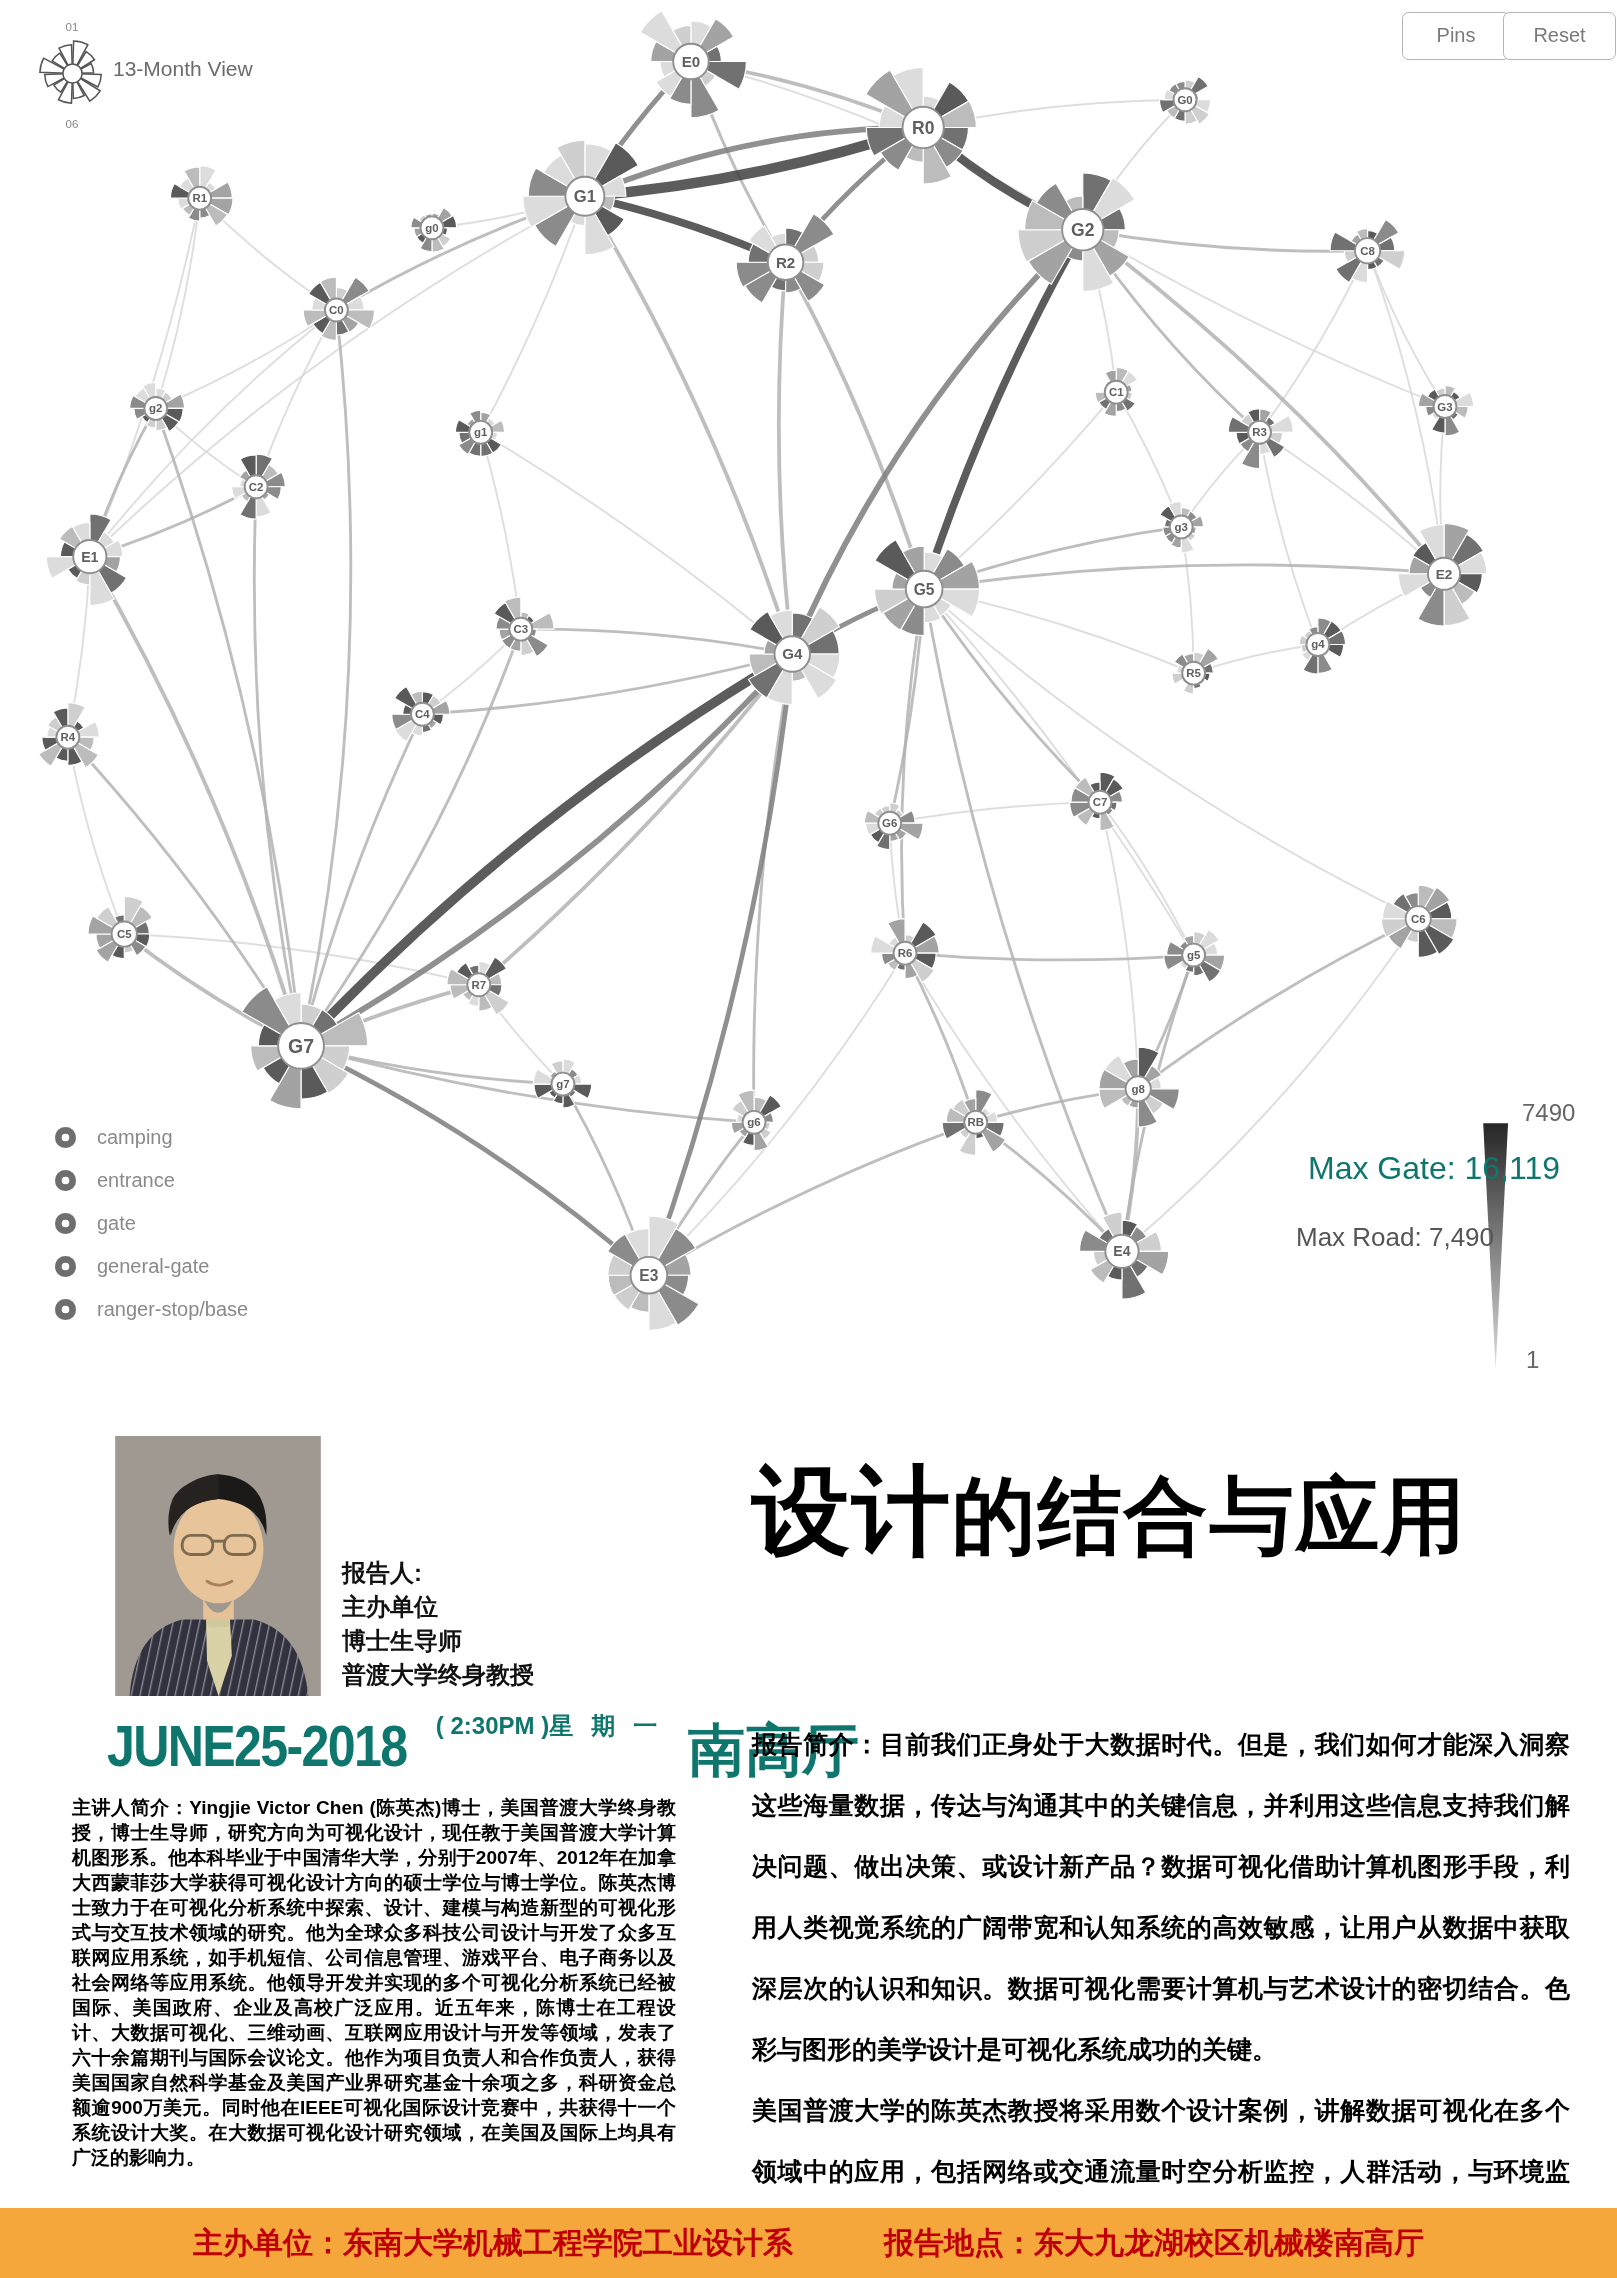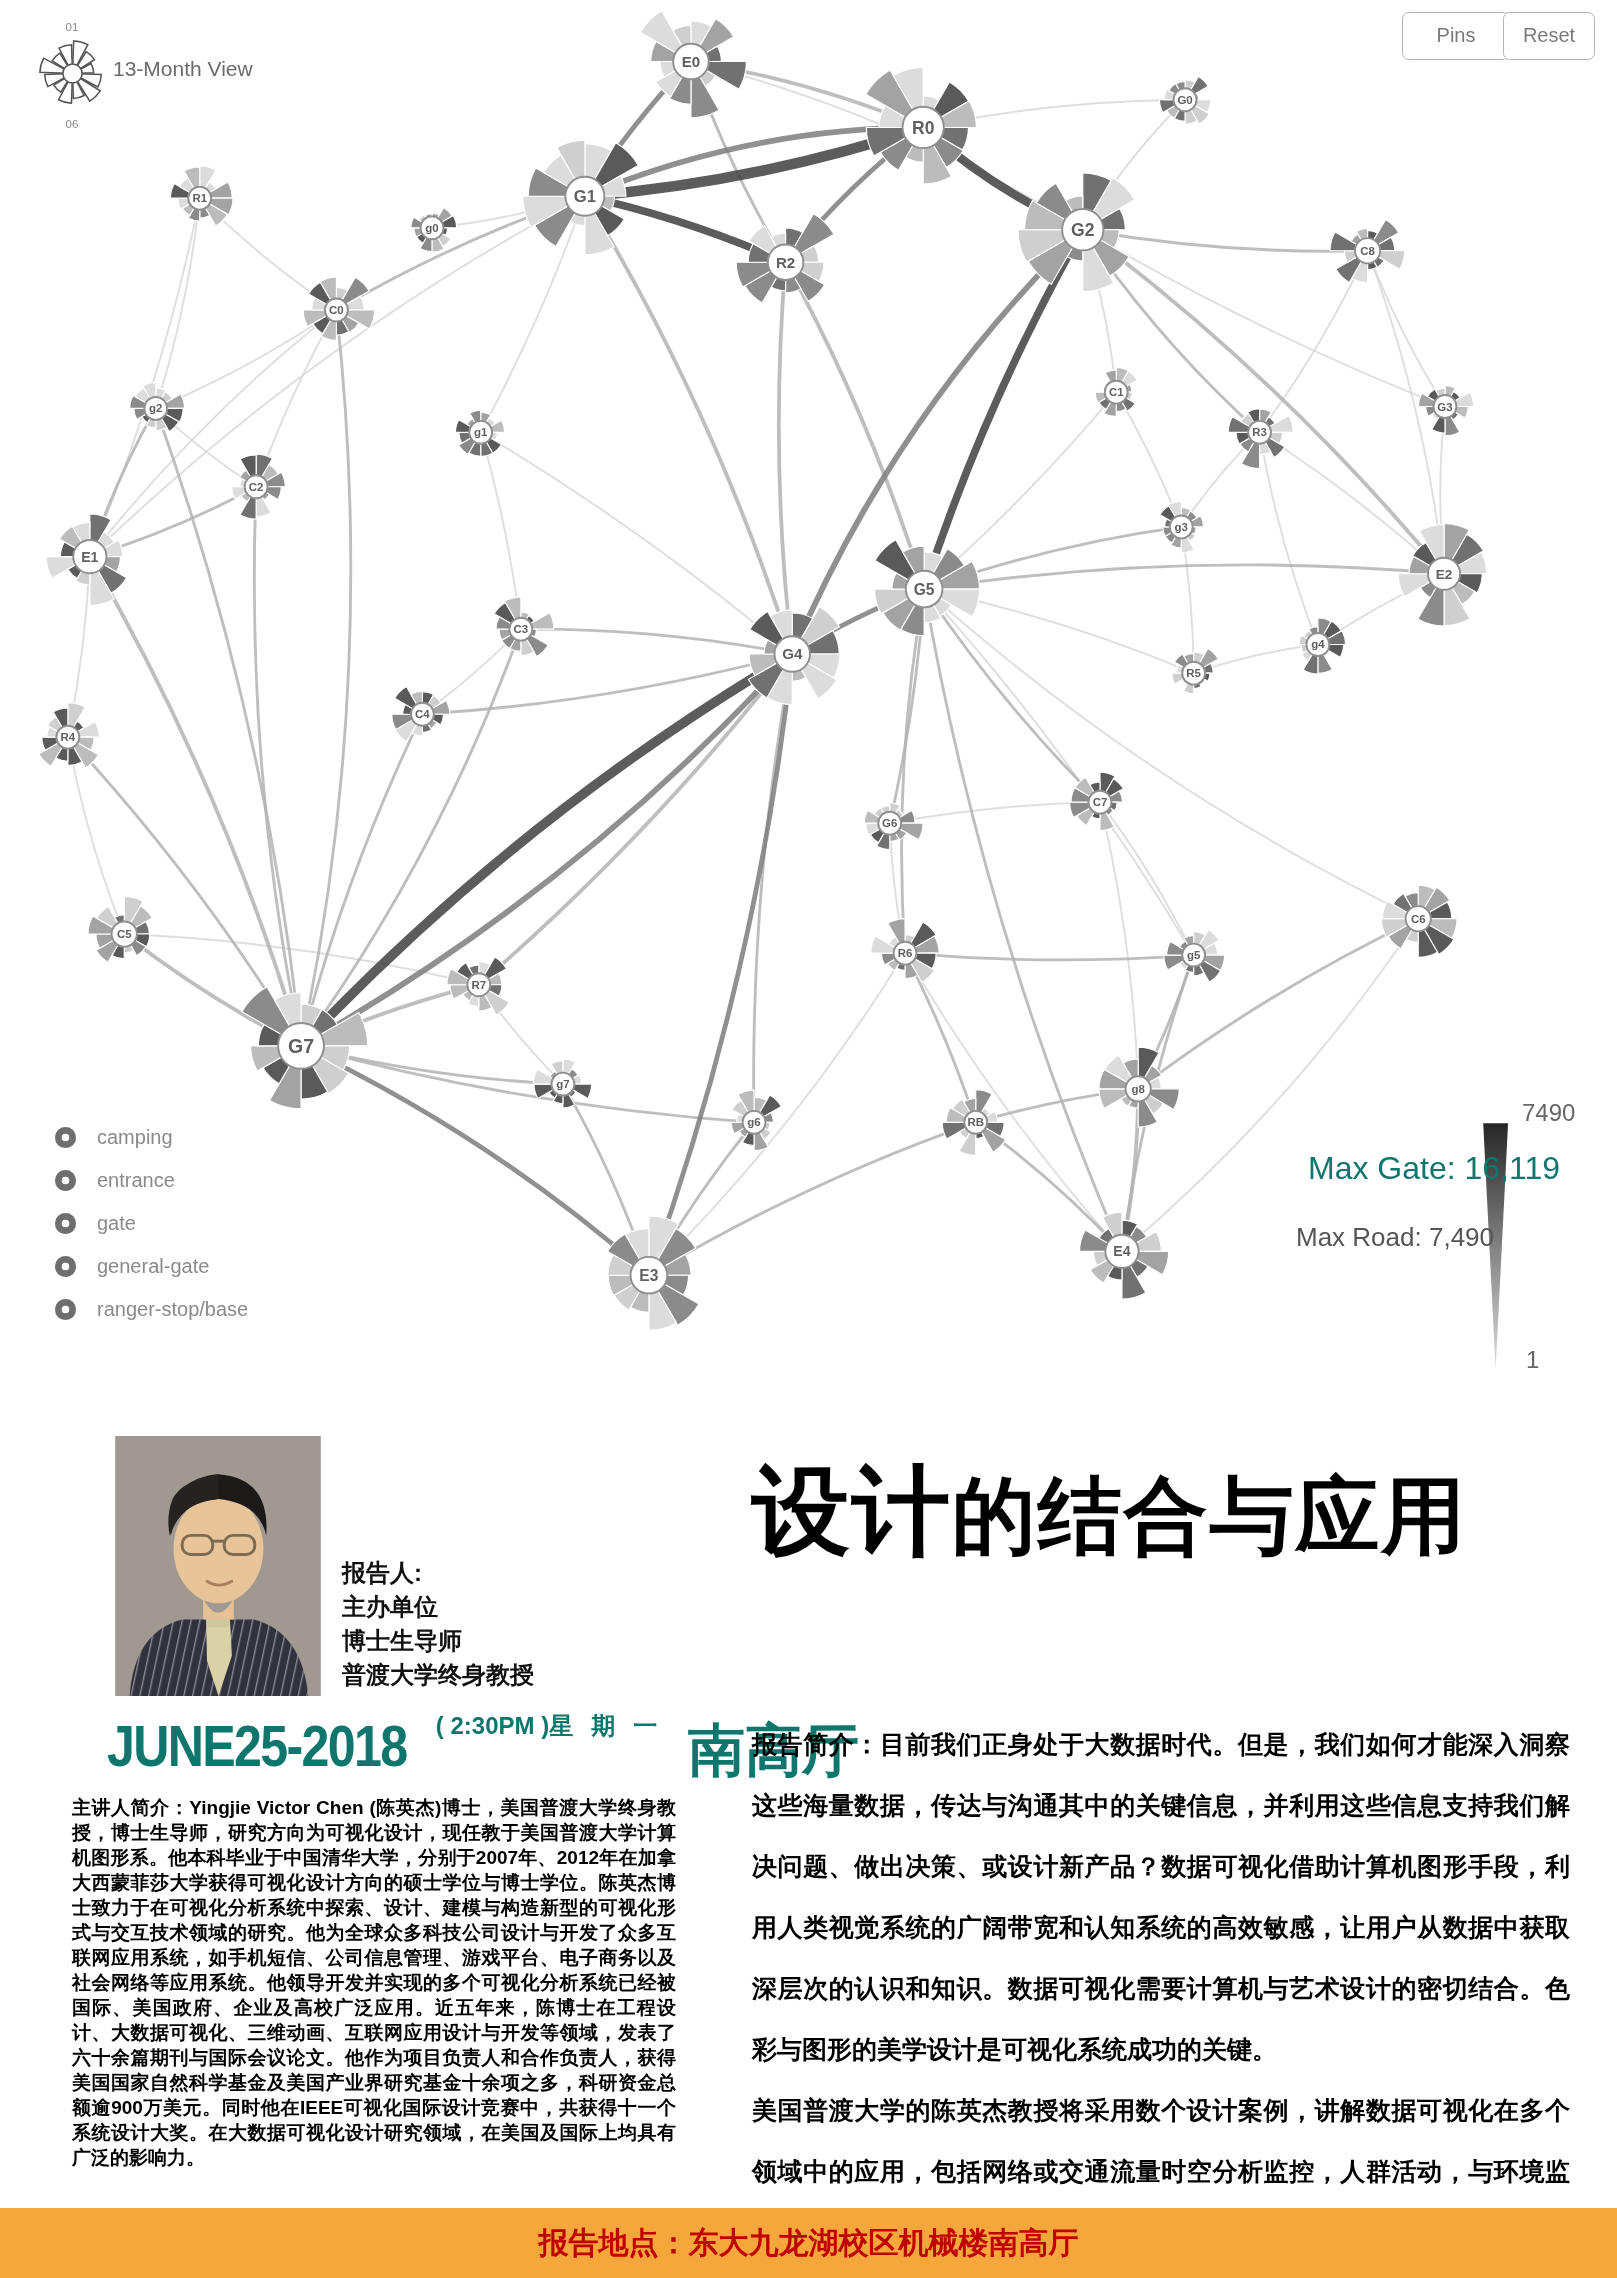--- a/index.html
+++ b/index.html
@@ -11,21 +11,21 @@
   #month-icon-wrap{left:29px;top:19px;width:86px;height:115px;}
   #month-icon{position:absolute;left:7.6px;top:19px;}
   .icon-num{position:absolute;font-size:11.5px;color:#888;width:86px;text-align:center;left:0;}
   #icon-num-top{top:1.9px;}
   #icon-num-bottom{top:99px;}
   #view-label{left:113px;top:57px;font-size:21px;color:#6b6b6b;}
   .hdr-btn{position:absolute;top:11.5px;height:48px;background:#fff;border:1.9px solid #b5b5b5;
            border-radius:6.7px;color:#7a7a7a;font-size:20px;
            font-family:"Liberation Sans",sans-serif;cursor:pointer;}
   #btn-pins{left:1402px;width:108px;}
-  #btn-reset{left:1503px;width:92px;}
+  #btn-reset{left:1503px;width:113px;}
 
   
   #graph-svg{position:absolute;left:0;top:0;}
 
   
   #legend{left:55px;top:1126px;list-style:none;margin:0;padding:0;}
   #legend li{display:flex;align-items:center;margin-bottom:20px;}
   .legend-dot{width:21px;height:21px;border-radius:50%;background:#6e6e6e;
               box-shadow:inset 0 0 0 6.7px #6e6e6e, inset 0 0 0 21px #ffffff;margin-right:21px;
               border:0;position:relative;}
@@ -932,15 +932,16 @@
     <span class="t2big">设计</span><span class="t2rest">的结合与应用</span>
   </div>
 </div>
 
 <div class="abs" id="abstract">
   <p>报告简介：目前我们正身处于大数据时代。但是，我们如何才能深入洞察这些海量数据，传达与沟通其中的关键信息，并利用这些信息支持我们解决问题、做出决策、或设计新产品？数据可视化借助计算机图形手段，利用人类视觉系统的广阔带宽和认知系统的高效敏感，让用户从数据中获取深层次的认识和知识。数据可视化需要计算机与艺术设计的密切结合。色彩与图形的美学设计是可视化系统成功的关键。</p>
   <p>美国普渡大学的陈英杰教授将采用数个设计案例，讲解数据可视化在多个领域中的应用，包括网络或交通流量时空分析监控，人群活动，与环境监测等。</p>
 </div>
 
 <div class="abs" id="footer" style="background: rgb(246, 167, 60); color: rgb(192, 0, 0);">
+  <span>主办单位：东南大学机械工程学院工业设计系</span>
   <span>报告地点：东大九龙湖校区机械楼南高厅</span>
 </div>
 
 
 </body></html>

